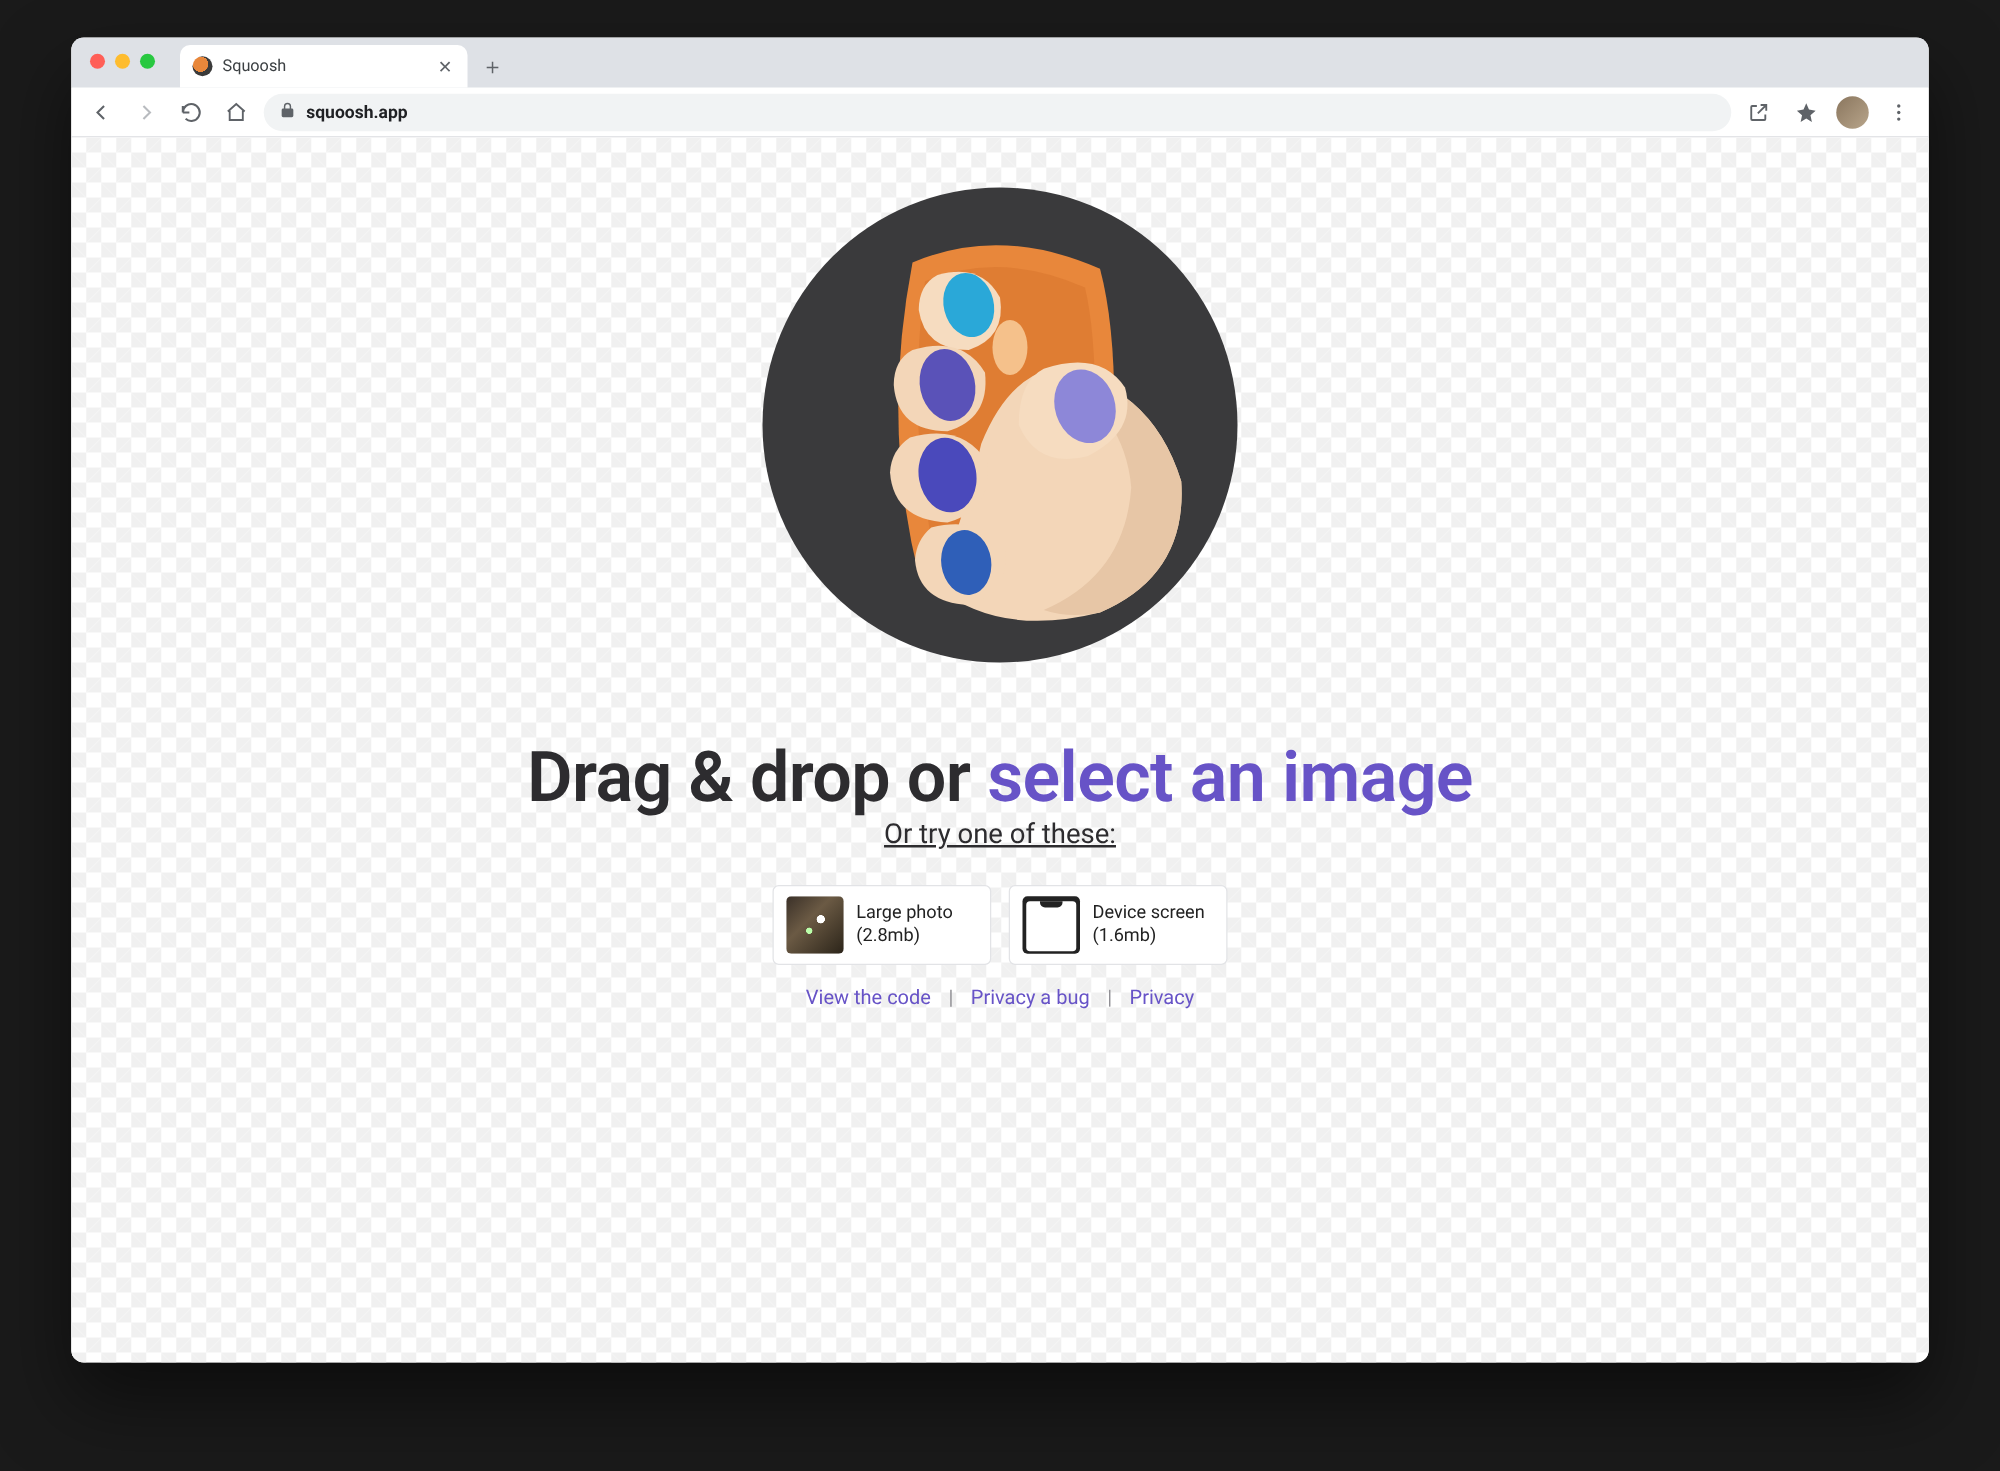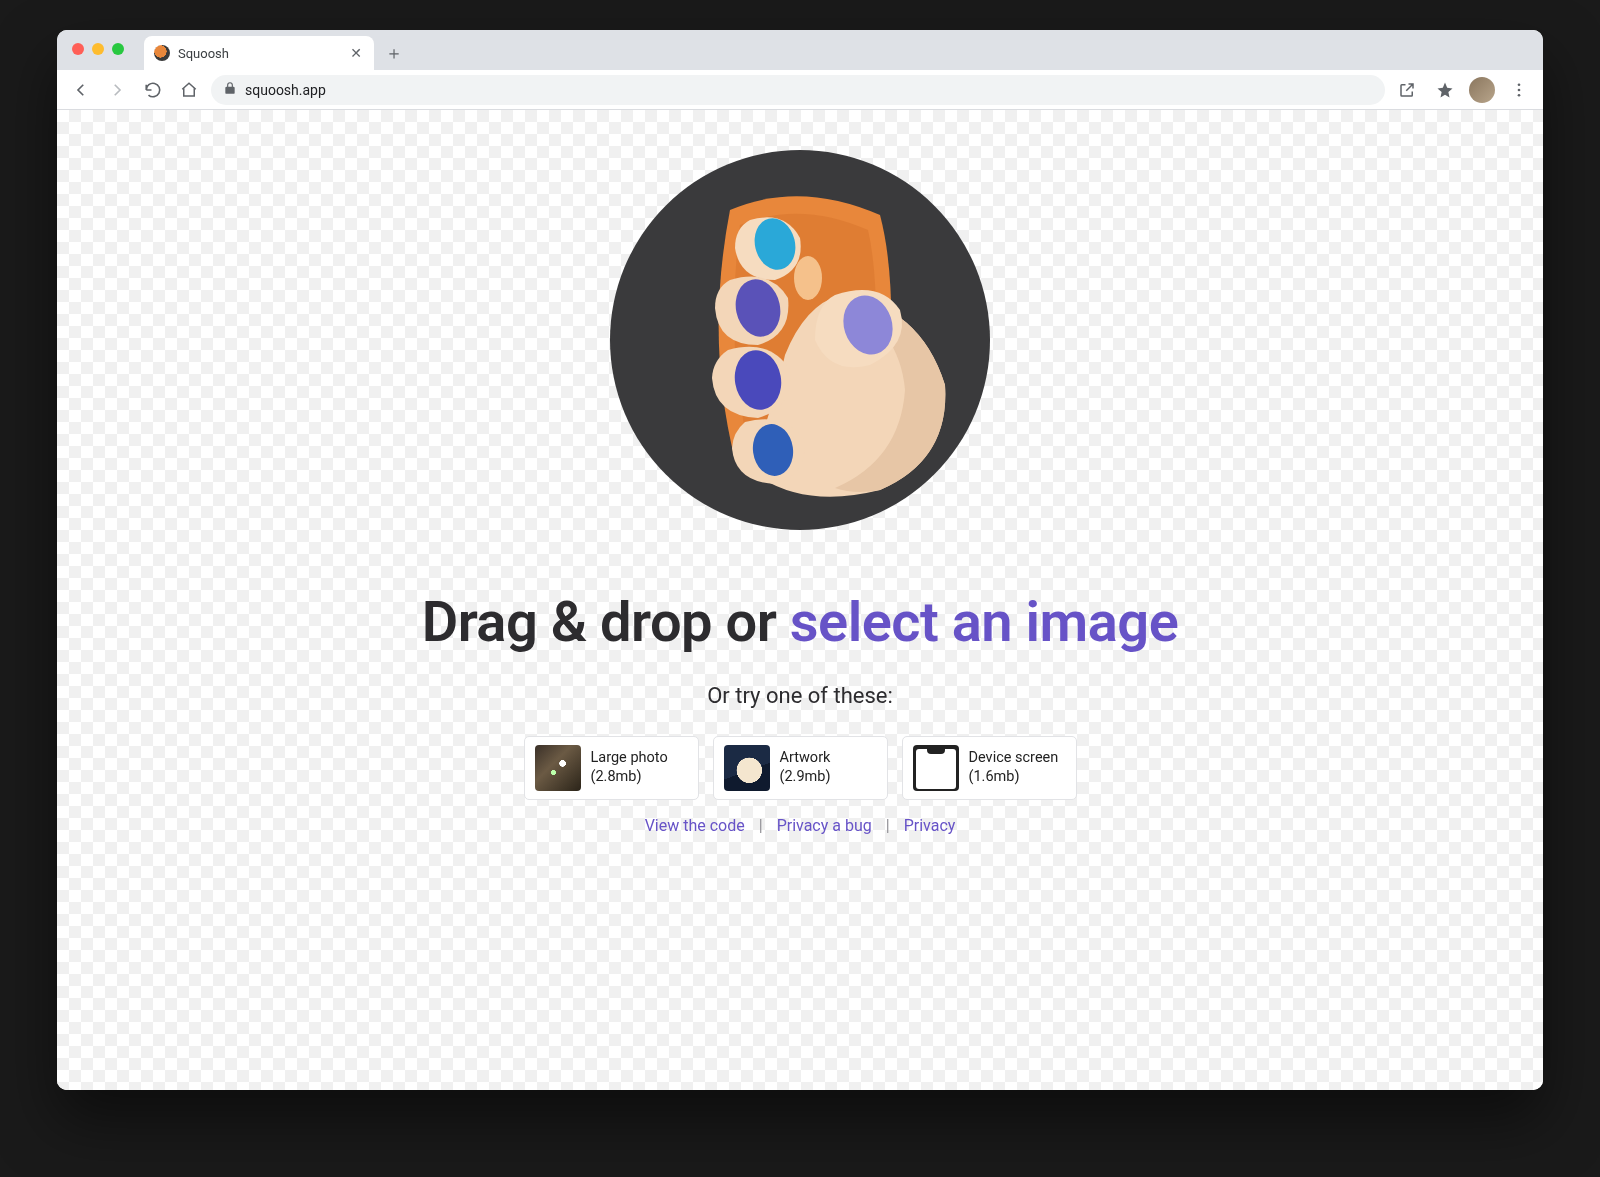--- a/index.html
+++ b/index.html
@@ -79,20 +79,21 @@
 
   
   .toolbar {
     height: 40px;
     background: #fff;
     border-bottom: 1px solid #dadce0;
     display: flex;
     align-items: center;
     padding: 0 10px;
     gap: 8px;
+    font-weight: bold;
   }
   .toolbar .icon-btn {
     width: 28px; height: 28px;
     display:flex; align-items:center; justify-content:center;
     color:#5f6368; border-radius:50%; cursor:pointer;
   }
   .toolbar .icon-btn svg { width:18px; height:18px; }
   .toolbar .icon-btn.disabled { color: #b8bbbf; }
   .address-bar {
     flex:1;
@@ -145,24 +146,24 @@
     color:#2d2c2f;
     text-align:center;
     letter-spacing:-0.5px;
   }
   .headline .select-link {
     color:#6753c7;
     cursor:pointer;
   }
 
   .subhead {
-    margin-top: 28px;
     font-size: 22px;
     color:#2d2c2f;
     text-align:center;
+    text-decoration:underline;
   }
 
   .samples {
     margin-top: 28px;
     display:flex;
     gap:14px;
   }
   .sample-card {
     width: 175px;
     height: 64px;
@@ -335,27 +336,20 @@
 
     <div class="samples">
       <div class="sample-card">
         <div class="thumb thumb-photo"></div>
         <div class="text">
           <span>Large photo</span>
           <span>(2.8mb)</span>
         </div>
       </div>
       <div class="sample-card">
-        <div class="thumb thumb-art"></div>
-        <div class="text">
-          <span>Artwork</span>
-          <span>(2.9mb)</span>
-        </div>
-      </div>
-      <div class="sample-card">
         <div class="thumb thumb-device"></div>
         <div class="text">
           <span>Device screen</span>
           <span>(1.6mb)</span>
         </div>
       </div>
     </div>
 
     <div class="footer-links">
       <a href="#">View the code</a>

